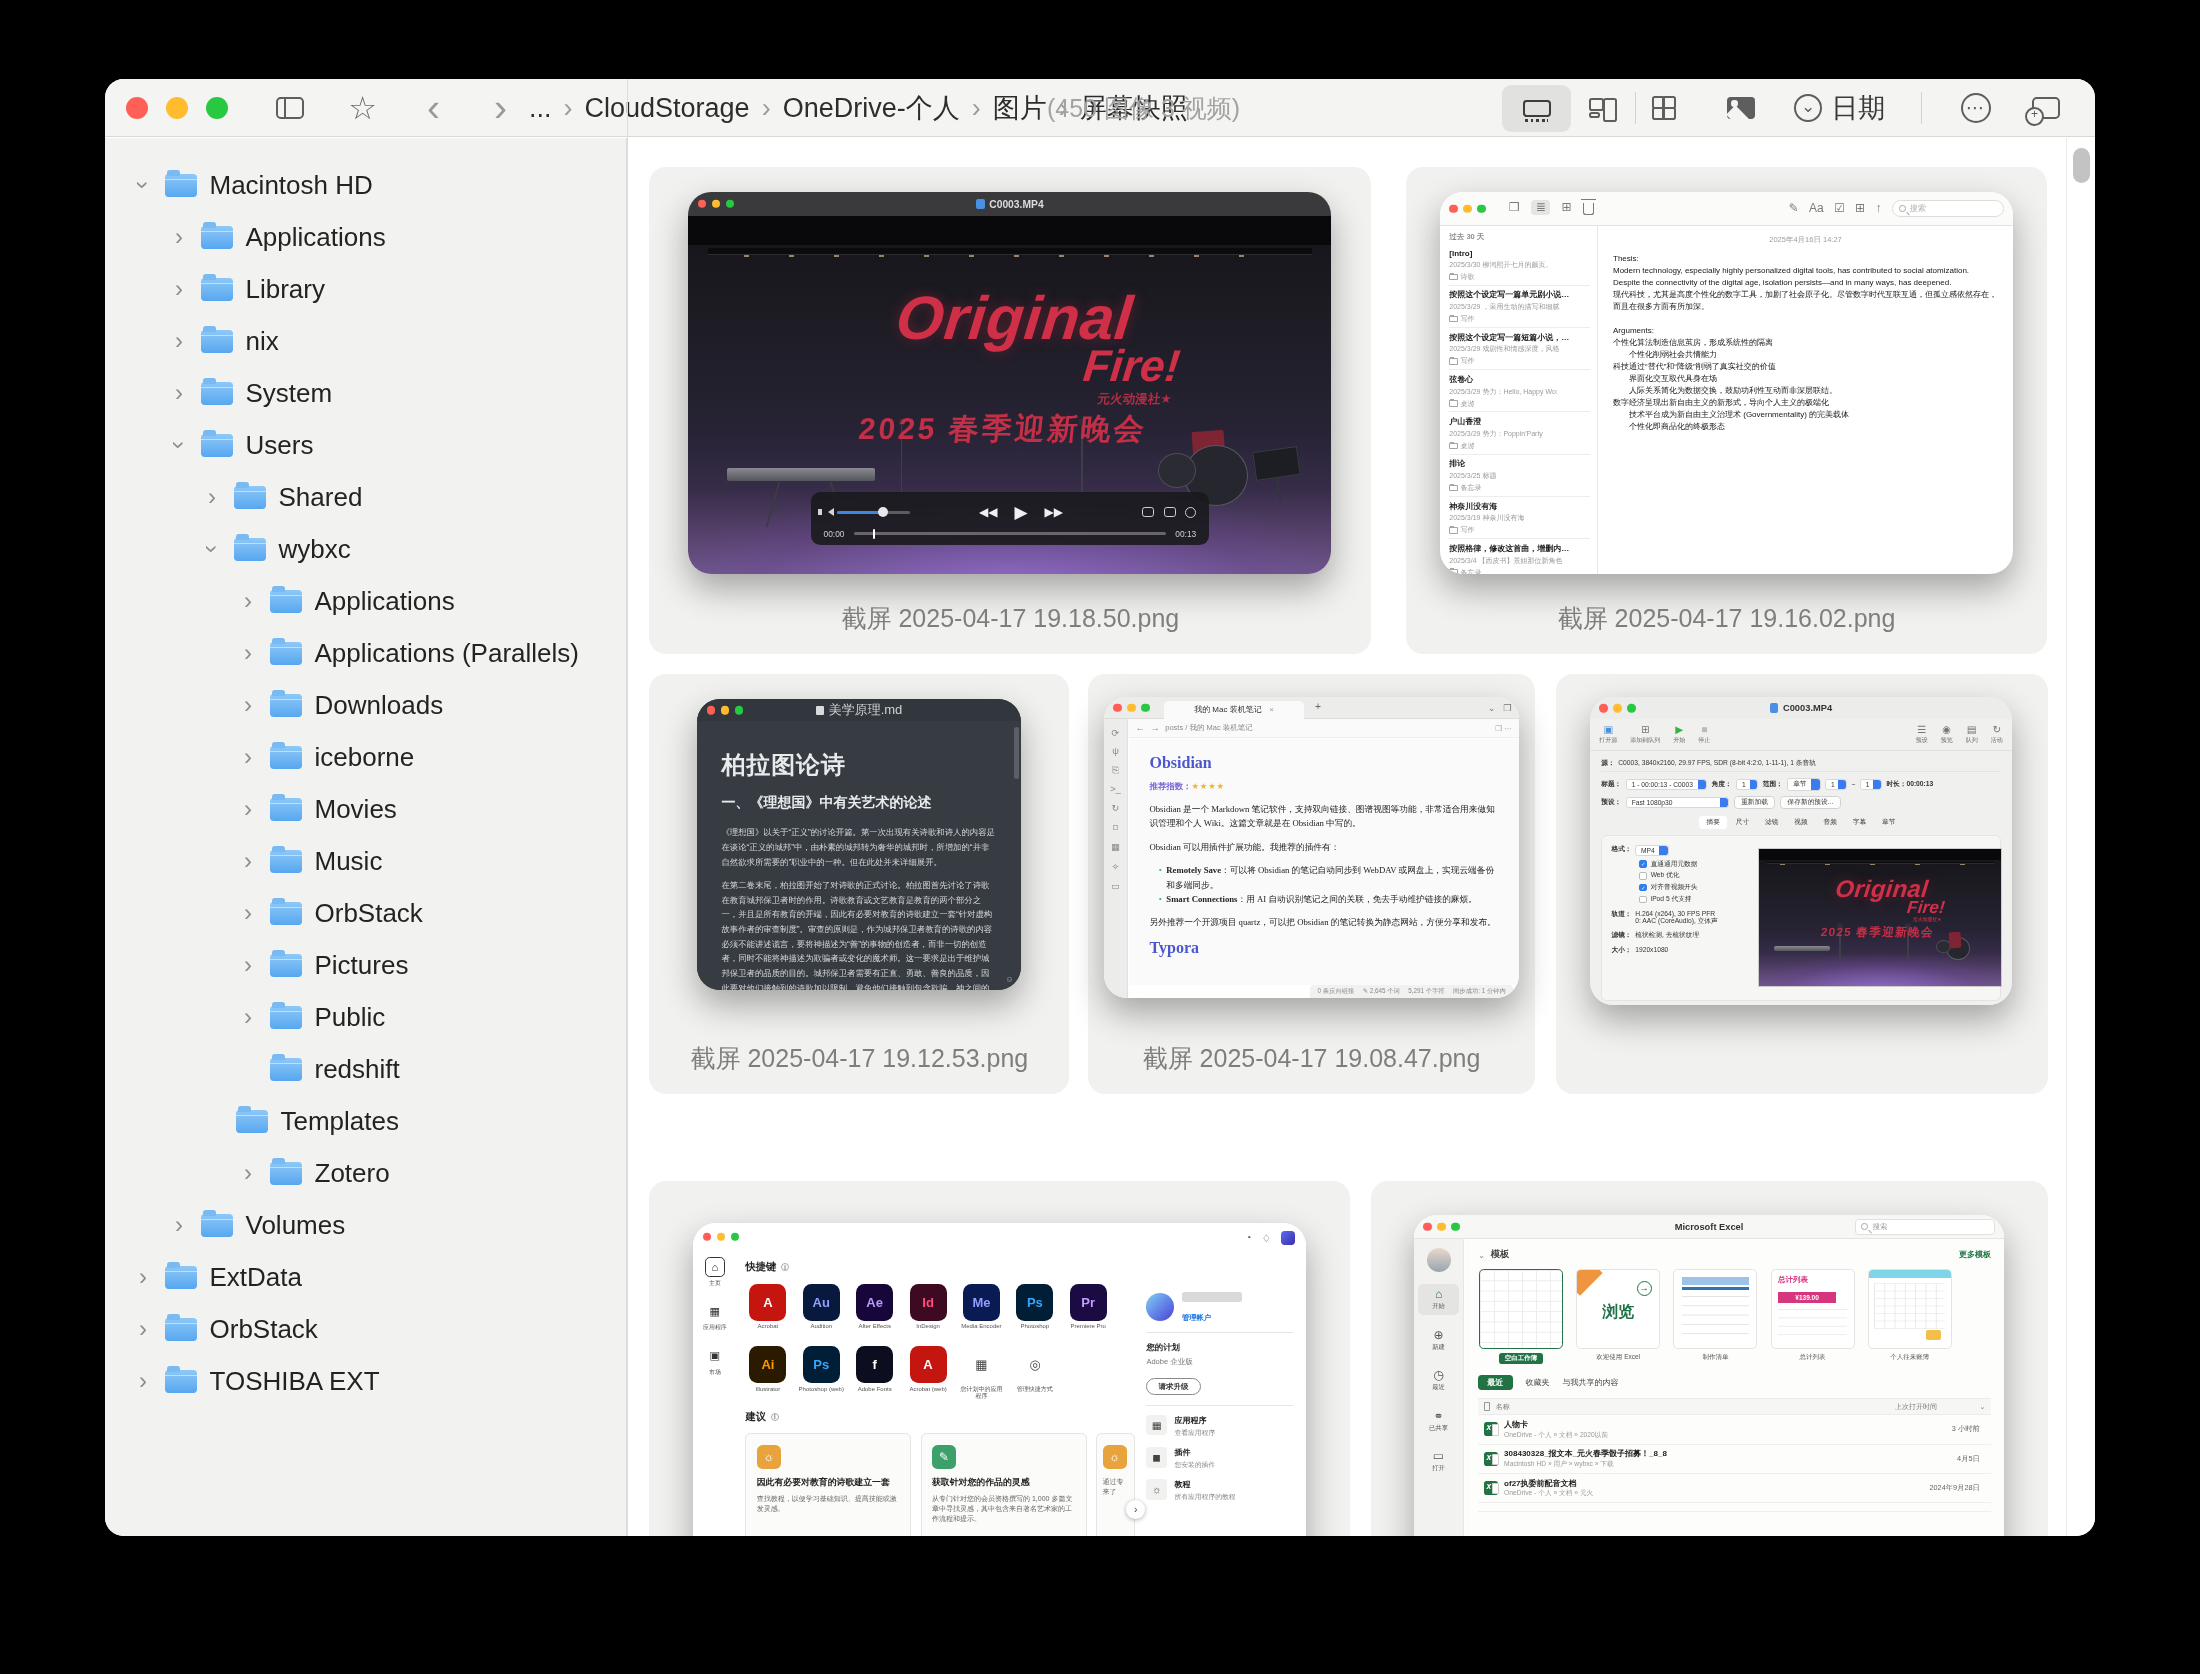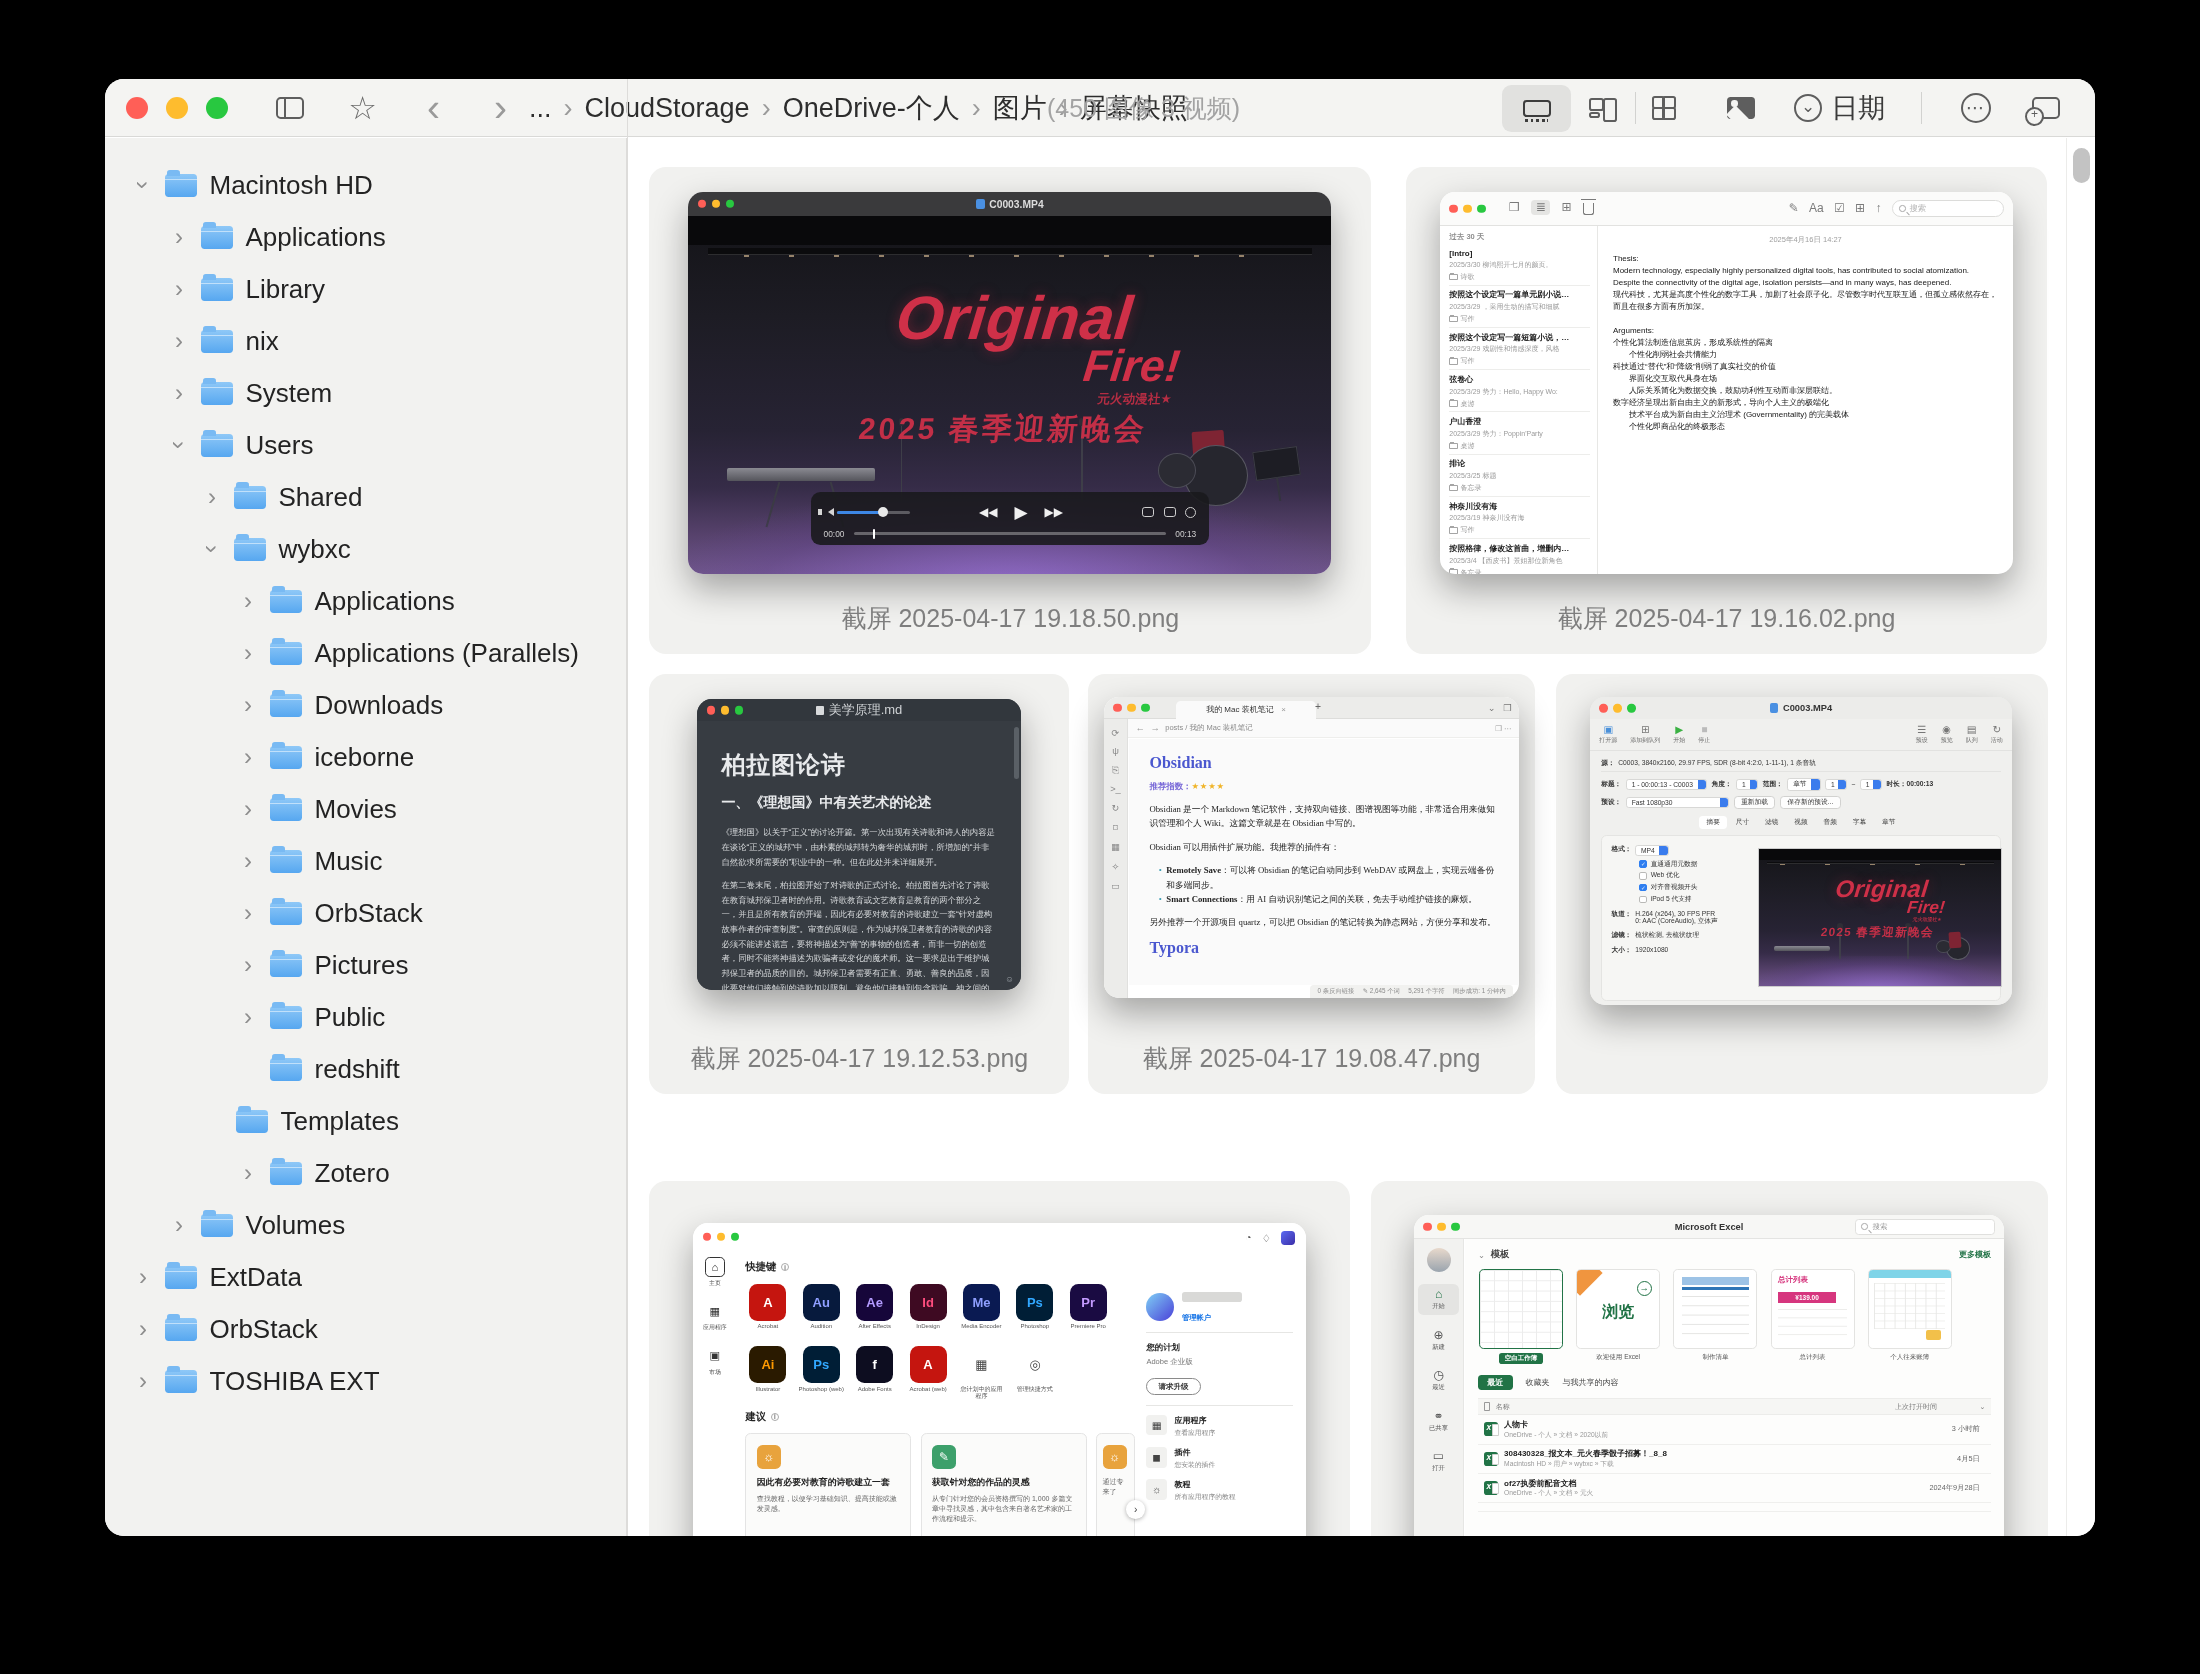--- a/index.html
+++ b/index.html
@@ -50,21 +50,21 @@
 .sfold{width:32px;height:23px;border-radius:3.7px;background:linear-gradient(180deg,#8fc8f7 0%,#56a7f0 100%);position:relative;margin:0 13px 0 7.5px;flex:none}
 .sfold::before{content:"";position:absolute;top:-3.7px;left:2.8px;width:13px;height:5.6px;border-radius:2.8px 2.8px 0 0;background:#79baf3}
 .sfold::after{content:"";position:absolute;left:0;right:0;top:4.7px;height:1.9px;background:rgba(255,255,255,.5)}
 .slabel{white-space:nowrap}
 
 .content{position:absolute;left:523px;top:59px;right:0;bottom:0;background:#fff;overflow:hidden}
 .scrolldiv{position:absolute;right:28px;top:0;bottom:0;width:0.9px;background:#ececea}
 .scrollthumb{position:absolute;right:4.7px;top:10.3px;width:17.7px;height:35px;border-radius:9.3px;background:#c3c3c3}
 .card{position:absolute;background:#f1f1ef;border-radius:17px}
 .cap{position:absolute;left:0;right:0;bottom:18.6px;text-align:center;font-size:25px;color:#7e7e7e;white-space:nowrap}
-.thumb{position:absolute;background:#fff;border-radius:15px;box-shadow:0 15px 34px rgba(0,0,0,.32);overflow:hidden}
+.thumb{position:absolute;background:#fff;border-radius:23px;box-shadow:0 15px 34px rgba(0,0,0,.32);overflow:hidden}
 .c1{left:21.4px;top:29px;width:722px;height:487px}
 .c2{left:778px;top:29px;width:641px;height:487px}
 .c3{left:21.4px;top:536px;width:420px;height:420px}
 .c4{left:460px;top:536px;width:447px;height:420px}
 .c5{left:928px;top:536px;width:492px;height:420px}
 .c6{left:21.4px;top:1043px;width:701px;height:559px}
 .c7{left:743px;top:1043px;width:677px;height:559px}
 .t1{left:39px;top:25px;width:643px;height:382px}
 .t2{left:34px;top:25px;width:573px;height:382px}
 .t3{left:48px;top:25px;width:324px;height:291px}
@@ -147,21 +147,21 @@
 .mdtb .mtitle{color:#cfd2d5;font-size:13px;font-weight:normal}
 .mdico{width:7.5px;height:9.3px;background:#d8dadc;border-radius:0.9px;display:inline-block}
 .mdbody{position:absolute;top:22.4px;left:0;right:0;bottom:0;background:#373c42;color:#e8eaec;padding:28px 24px 0;overflow:hidden}
 .mdbody h1{font-size:24px;font-weight:bold;margin-bottom:13px;letter-spacing:0.9px}
 .mdbody h2{font-size:14px;font-weight:bold;margin-bottom:13px}
 .mdbody p{font-size:8.4px;line-height:1.75;color:#d6d9db;margin-bottom:8.4px}
 .mdsb{position:absolute;right:2.8px;top:5.6px;width:4.7px;height:52px;background:#5a6066;border-radius:2.8px}
 .mdface{position:absolute;right:7.5px;bottom:5.6px;color:#9aa0a6;font-size:8.4px}
 
 .otb{height:22.4px;background:#ececea;border-bottom:0.9px solid #dddddb;position:relative}
-.otab{position:absolute;left:72px;top:3.7px;width:140px;height:18.6px;background:#fafafa;border-radius:4.7px 4.7px 0 0;font-size:8px;color:#333;display:flex;align-items:center;justify-content:center;gap:7.5px}
+.otab{position:absolute;left:60px;top:3.7px;width:140px;height:18.6px;background:#fafafa;border-radius:4.7px 4.7px 0 0;font-size:8px;color:#333;display:flex;align-items:center;justify-content:center;gap:7.5px}
 .otab i{color:#999;font-style:normal}
 .oplus{position:absolute;left:211px;top:3.7px;font-size:10.3px;color:#666}
 .oright{position:absolute;right:7.5px;top:4.7px;display:flex;gap:7.5px;color:#777;font-size:9.3px}
 .onav{position:absolute;top:22.4px;left:24px;right:0;height:18.6px;background:#fafafa;border-bottom:0.9px solid #eeeeec;display:flex;align-items:center;font-size:7.5px;color:#9a9a9a;padding:0 7.5px}
 .onav .arr{margin-right:5.6px;font-size:9.3px}
 .ocrumb{flex:1;text-align:left;color:#8b8b8b}
 .orail{position:absolute;left:0;top:22.4px;bottom:0;width:24px;background:#ececea;border-right:0.9px solid #e0e0de;display:flex;flex-direction:column;align-items:center;padding-top:7.5px;gap:8.4px;color:#8a8a8a;font-size:9.3px}
 .obody{position:absolute;left:25px;top:42px;right:0;bottom:13px;background:#fafafa;padding:15px 20.5px 0;overflow:hidden;font-family:"Liberation Serif","DejaVu Serif",serif}
 .obh{color:#4a57cf;font-size:16px;font-weight:bold;margin-bottom:9.3px}
 .orate{font-size:8.4px;margin-bottom:9.3px}

